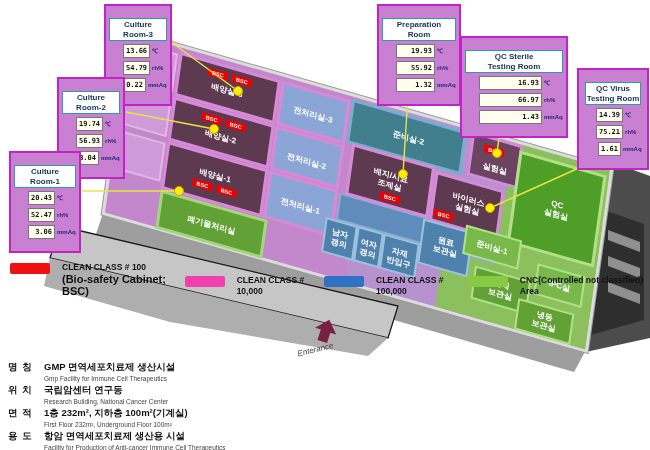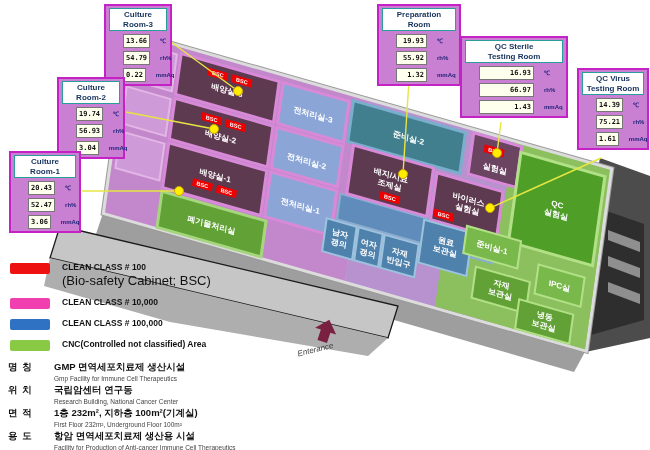--- a/index.html
+++ b/index.html
@@ -5,37 +5,37 @@
   html,body{margin:0;padding:0;background:#fff;}
   #stage{position:relative;width:650px;height:450px;background:#ffffff;overflow:hidden;
          font-family:"Liberation Sans",sans-serif;}
   #plan-svg{position:absolute;left:0;top:0;z-index:1;}
   svg text{font-family:"Liberation Sans",sans-serif;}
   .rm-label{font-size:8px;font-weight:bold;fill:#ffffff;text-anchor:middle;}
   .bsc-text{font-size:5.5px;font-weight:bold;fill:#ffffff;text-anchor:middle;}
   .ent-label{font-size:8px;font-style:italic;fill:#444;text-anchor:middle;}
 
   .callout{position:absolute;z-index:5;border:2px solid #c422c4;background:#c980d2;
-           padding:2px 3px;display:flex;flex-direction:column;gap:3px;box-sizing:border-box;}
+           padding:12px 3px;display:flex;flex-direction:column;gap:3px;box-sizing:border-box;}
   .co-title{background:#ffffff;border:1px solid #2a9d9d;font-size:8px;line-height:1.2;
             font-weight:bold;color:#16325c;text-align:center;white-space:pre-line;
             padding:1px 1px;}
-  .co-row{display:flex;align-items:center;gap:10px;margin-left:14px;}
+  .co-row{display:flex;align-items:center;gap:2px;margin-left:14px;}
   .co-val{background:#ffffee;border:1px solid #777;font-size:7px;font-weight:bold;color:#111;
           text-align:right;padding:2px 2px;flex:1;font-family:"DejaVu Sans Mono",monospace;}
   .co-unit{font-size:6px;font-weight:bold;color:#22227a;width:19px;}
 
-  #legend{position:absolute;left:10px;top:262px;z-index:5;display:flex;flex-direction:column;gap:9px;}
+  #legend{position:absolute;left:10px;top:262px;z-index:5;display:flex;flex-direction:row;gap:2px;align-items:flex-end;}
   .lg-row{display:flex;align-items:flex-start;gap:12px;}
   .lg-swatch{width:40px;height:11px;border-radius:2px;margin-top:1px;flex:none;}
   .lg-label{font-size:8.5px;font-weight:bold;color:#111;line-height:1.25;}
-  .lg-sub{font-size:13px;font-weight:normal;color:#111;}
+  .lg-sub{font-size:11px;font-weight:bold;color:#111;}
 
   #info{position:absolute;left:8px;top:361px;z-index:5;display:flex;flex-direction:column;gap:2px;}
-  .inf-row{display:grid;grid-template-columns:36px 1fr;column-gap:10px;}
+  .inf-row{display:grid;grid-template-columns:36px 1fr;}
   .inf-key{font-size:9.5px;font-weight:bold;color:#111;letter-spacing:1px;white-space:nowrap;}
   .inf-ko{font-size:9.5px;font-weight:bold;color:#111;}
   .inf-en{font-size:6.5px;color:#444;margin-top:1px;}
 </style>
 </head>
 <body>
 
 <div id="stage">
 
   <svg id="plan-svg" width="650" height="450" viewBox="0 0 650 450">
@@ -276,21 +276,21 @@
     <div class="co-row">
         <span class="co-val">66.97</span>
         <span class="co-unit">rh%</span>
       </div>
     <div class="co-row">
         <span class="co-val">1.43</span>
         <span class="co-unit">mmAq</span>
       </div>
   </div>
 
-  <div class="callout" style="left:577px;top:68px;width:72px;">
+  <div class="callout" style="left:577px;top:68px;width:72px;align-items:center;">
     <div class="co-title">QC Virus
 Testing Room</div>
     <div class="co-row">
         <span class="co-val">14.39</span>
         <span class="co-unit">℃</span>
       </div>
     <div class="co-row">
         <span class="co-val">75.21</span>
         <span class="co-unit">rh%</span>
       </div>

